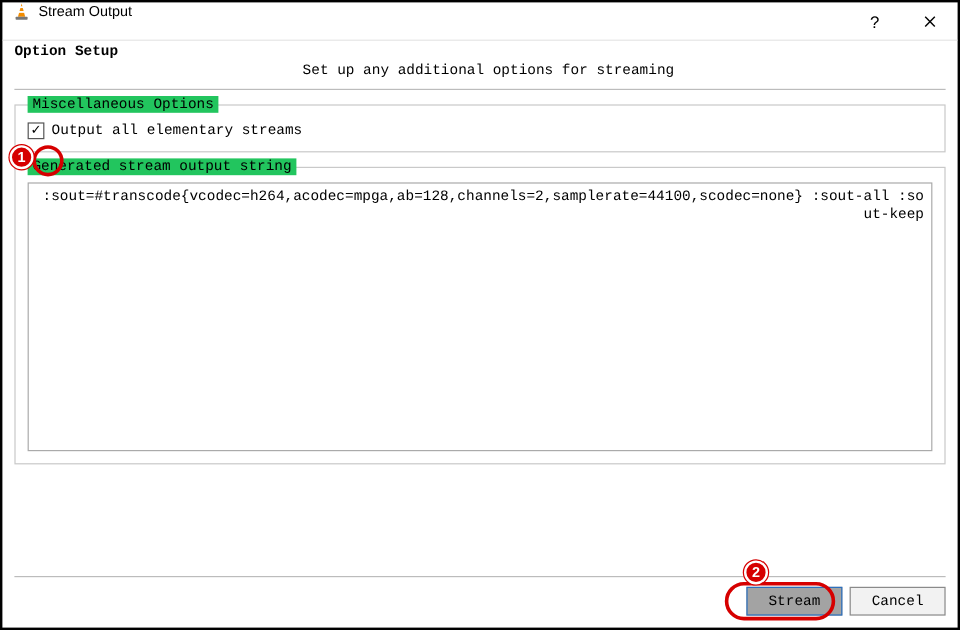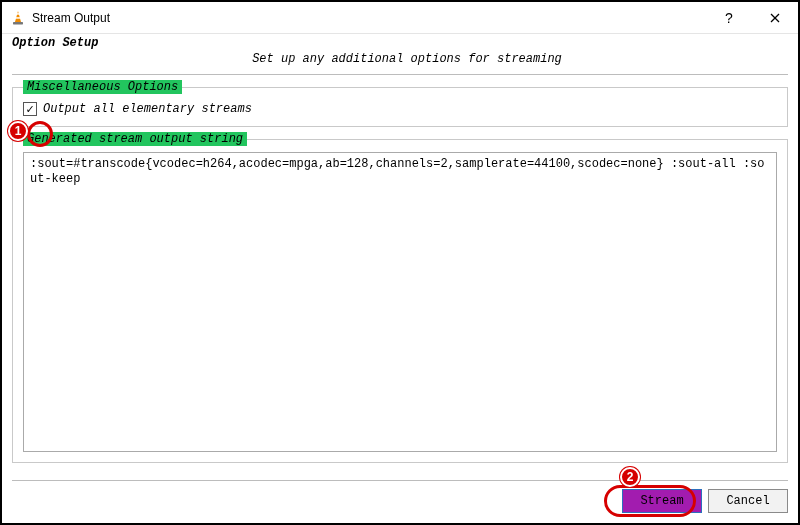--- a/index.html
+++ b/index.html
@@ -8,27 +8,26 @@
     width: 800px;
     height: 525px;
     background: #fff;
     font-family: "Segoe UI", Tahoma, sans-serif;
     font-size: 12px;
     color: #000;
     position: relative;
     border: 2px solid #000;
   }
   
-  .mono { font-family: "Courier New", monospace; font-size: 12px; font-style: italic; }
+  .mono { font-family: "Courier New", monospace; font-size: 12px; }
 
   
   .titlebar {
     height: 32px;
     display: flex;
-    align-items: center;
     border-bottom: 1px solid #e5e5e5;
     padding-left: 8px;
   }
   .titlebar .title { flex: 1; padding-left: 6px; }
   .titlebar .tb-btn {
     width: 46px; height: 32px;
     display: flex; align-items: center; justify-content: center;
     font-size: 14px;
   }
   .vlc-icon { width:16px; height:16px; display:inline-block; }
@@ -62,49 +61,50 @@
     display: inline-flex; align-items: center; justify-content: center;
     font-size: 11px; line-height: 1;
     background: #fff;
   }
 
   
   .out-string {
     border: 1px solid #aaa;
     background: #fff;
     width: 100%;
-    height: 300px;
+    height: 224px;
     padding: 4px 6px;
     overflow: hidden;
     word-break: break-all;
     font-family: "Courier New", monospace;
     font-size: 12px;
     line-height: 1.25;
     resize: none;
+    text-align: right;
   }
 
   
   .btn-row {
     position: absolute;
     bottom: 0; left: 0; right: 0;
     display: flex; justify-content: flex-end; gap: 6px;
     padding-top: 8px;
     border-top: 1px solid #bcbcbc;
   }
   .btn {
     min-width: 80px;
     height: 24px;
     border: 1px solid #8a8a8a;
     background: #f2f2f2;
     font-family: "Courier New", monospace;
     font-size: 12px;
     display: inline-flex; align-items: center; justify-content: center;
     padding: 0 10px;
   }
-  .btn.primary { border: 1px solid #2b6fbd; background: #a21caf; }
+  .btn.primary { border: 1px solid #2b6fbd; background: #a3a3a3; }
 
   
   .marker {
     position: absolute;
     width: 20px; height: 20px; border-radius: 50%;
     background: #d60000; color:#fff;
     border: 2px solid #fff;
     box-shadow: 0 0 0 1px #d60000;
     font-weight: bold; font-size: 12px;
     display:flex; align-items:center; justify-content:center;

